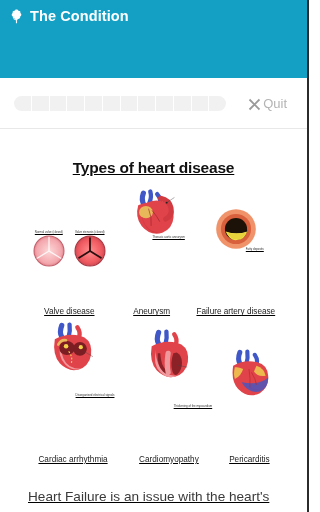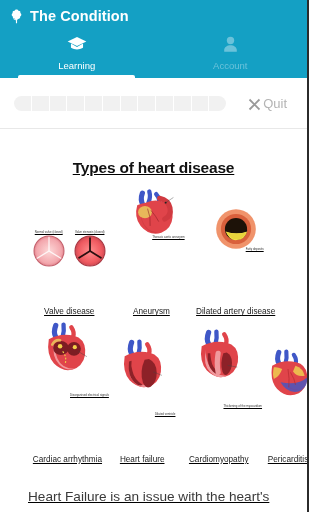--- a/index.html
+++ b/index.html
@@ -152,48 +152,20 @@
             <path d="M12 2.2c-1.3 0-2.2.8-2.6 1.6-.9-.2-1.9.1-2.5.9-.6.8-.6 1.8-.2 2.5-.9.4-1.5 1.3-1.5 2.3 0 1.1.7 2 1.7 2.4-.3.7-.2 1.6.4 2.2.6.7 1.5.9 2.3.7.3.8 1.1 1.4 2 1.4h.8c.9 0 1.7-.6 2-1.4.8.2 1.7 0 2.3-.7.6-.6.7-1.5.4-2.2 1-.4 1.7-1.3 1.7-2.4 0-1-.6-1.9-1.5-2.3.4-.7.4-1.7-.2-2.5-.6-.8-1.6-1.1-2.5-.9C14.2 3 13.3 2.2 12 2.2z"></path>
             <rect x="11.2" y="12" width="1.6" height="9.6" rx=".4"></rect>
             <rect x="7.6" y="15.4" width="4.2" height="1.2" rx=".5" transform="rotate(28 9.7 16)"></rect>
             <rect x="12.2" y="14.2" width="4.2" height="1.2" rx=".5" transform="rotate(-28 14.3 14.8)"></rect>
           </g>
         </svg>
       </span>
       <span class="brand-title">The Condition</span>
     </div>
 
-    <div class="tabs">
-
-      <div class="tab active">
-        <span class="tab-icon">
-          <svg viewBox="0 0 24 24" width="22" height="22">
-            <g fill="#ffffff">
-              <path d="M12 3.2 1.8 8.1 12 13l10.2-4.9z"></path>
-              <path d="M5.4 10.3v4.1c0 .4.2.8.6 1 1.6 1 3.7 1.6 6 1.6s4.4-.6 6-1.6c.4-.2.6-.6.6-1v-4.1L12 14.2z"></path>
-            </g>
-          </svg>
-        </span>
-        <span class="tab-label">Learning</span>
-        <span class="tab-underline"></span>
-      </div>
-
-      <div class="tab inactive">
-        <span class="tab-icon">
-          <svg viewBox="0 0 24 24" width="21" height="21">
-            <g fill="#6bc2da">
-              <circle cx="12" cy="7.4" r="4.2"></circle>
-              <path d="M12 12.8c-4 0-7.2 2.4-7.2 5.4v2.2h14.4v-2.2c0-3-3.2-5.4-7.2-5.4z"></path>
-            </g>
-          </svg>
-        </span>
-        <span class="tab-label">Account</span>
-      </div>
-
-    </div>
   </div>
 
   <div class="progress-row">
 
     <div class="progress-bar">
       <span class="seg"></span>
       <span class="seg"></span>
       <span class="seg"></span>
       <span class="seg"></span>
       <span class="seg"></span>
@@ -301,21 +273,21 @@
                 <circle cx="30" cy="29" r="25" fill="#f0936b"></circle>
                 <circle cx="30" cy="29" r="19" fill="#d9603c"></circle>
                 <circle cx="30" cy="29" r="14" fill="#1d1208"></circle>
                 <path d="M17 32 q5 12 14 11 q10 -1 13 -11 q-13 5 -27 0z" fill="#f2e04a"></path>
                 <path d="M18 33 q6 9 12 9 q9 0 13 -9 q-12 4 -25 0z" fill="#e8d33c"></path>
                 <circle cx="43" cy="31" r="1.1" fill="#111"></circle>
               </svg>
             </span>
           </div>
           <span class="micro" style="margin-top:-40px;margin-left:38px;position:relative;">Fatty deposits</span>
-          <span class="fig-caption" style="margin-top:24px;">Dilated artery disease</span>
+          <span class="fig-caption" style="margin-top:24px;">Failure artery disease</span>
         </div>
 
       </div>
     </div>
 
     <div class="fig fig-row2">
       <div class="fig-row">
 
         <div class="fig-item">
           <div class="fig-art">
@@ -333,38 +305,20 @@
                 <path d="M14 26 q3 -6 9 -5" stroke="#e8b75a" stroke-width="3" fill="none" stroke-linecap="round"></path>
                 <path d="M26 34 q5 6 3 14" stroke="#f2d24a" stroke-width="1.3" fill="none" stroke-dasharray="2 2"></path>
                 <path d="M44 34 L54 40" stroke="#444" stroke-width=".5" fill="none"></path>
               </svg>
             </span>
           </div>
           <span class="micro" style="margin-top:-16px;margin-left:44px;position:relative;">Disorganised electrical signals</span>
           <span class="fig-caption" style="margin-top:25px;">Cardiac arrhythmia</span>
         </div>
 
-        <div class="fig-item">
-          <div class="fig-art">
-            <span>
-              <svg viewBox="0 0 62 60" width="54" height="52">
-                <path d="M19 4 q-3 8 0 13" stroke="#3f57c7" stroke-width="6" fill="none" stroke-linecap="round"></path>
-                <path d="M28 3 q1 8 -1 14" stroke="#3f57c7" stroke-width="5" fill="none" stroke-linecap="round"></path>
-                <path d="M37 6 q4 6 2 11" stroke="#e0444a" stroke-width="5" fill="none" stroke-linecap="round"></path>
-                <path d="M11 20 q-3 18 6 28 q12 12 26 5 q11 -7 10 -21 q-1 -13 -13 -16 q-15 -4 -29 4z" fill="#e0444a"></path>
-                <path d="M17 24 q-4 18 5 26 q9 9 19 4 q-16 0 -21 -13 q-4 -9 -3 -17z" fill="#f0999d" opacity=".85"></path>
-                <path d="M16 26 q-2 16 6 24 q5 5 10 3 q-10 -6 -12 -16 q-2 -7 -1 -12z" fill="#8d2128"></path>
-                <path d="M34 24 q-6 14 -2 26 q3 8 9 5 q7 -5 7 -16 q0 -12 -9 -16z" fill="#8d2128"></path>
-                <path d="M44 38 L54 42" stroke="#444" stroke-width=".5" fill="none"></path>
-              </svg>
-            </span>
-          </div>
-          <span class="micro" style="margin-top:-14px;margin-left:46px;position:relative;">Dilated ventricle</span>
-          <span class="fig-caption" style="margin-top:6px;">Heart failure</span>
-        </div>
 
         <div class="fig-item">
           <div class="fig-art">
             <span>
               <svg viewBox="0 0 62 60" width="54" height="52">
                 <path d="M19 4 q-3 8 0 13" stroke="#3f57c7" stroke-width="6" fill="none" stroke-linecap="round"></path>
                 <path d="M28 3 q1 8 -1 14" stroke="#3f57c7" stroke-width="5" fill="none" stroke-linecap="round"></path>
                 <path d="M37 6 q4 6 2 11" stroke="#e0444a" stroke-width="5" fill="none" stroke-linecap="round"></path>
                 <path d="M11 20 q-3 18 6 28 q12 12 26 5 q11 -7 10 -21 q-1 -13 -13 -16 q-15 -4 -29 4z" fill="#e0444a"></path>
                 <path d="M16 24 q-4 18 5 26 q9 9 19 4 q-16 0 -21 -13 q-4 -9 -3 -17z" fill="#f2a3a7" opacity=".9"></path>

